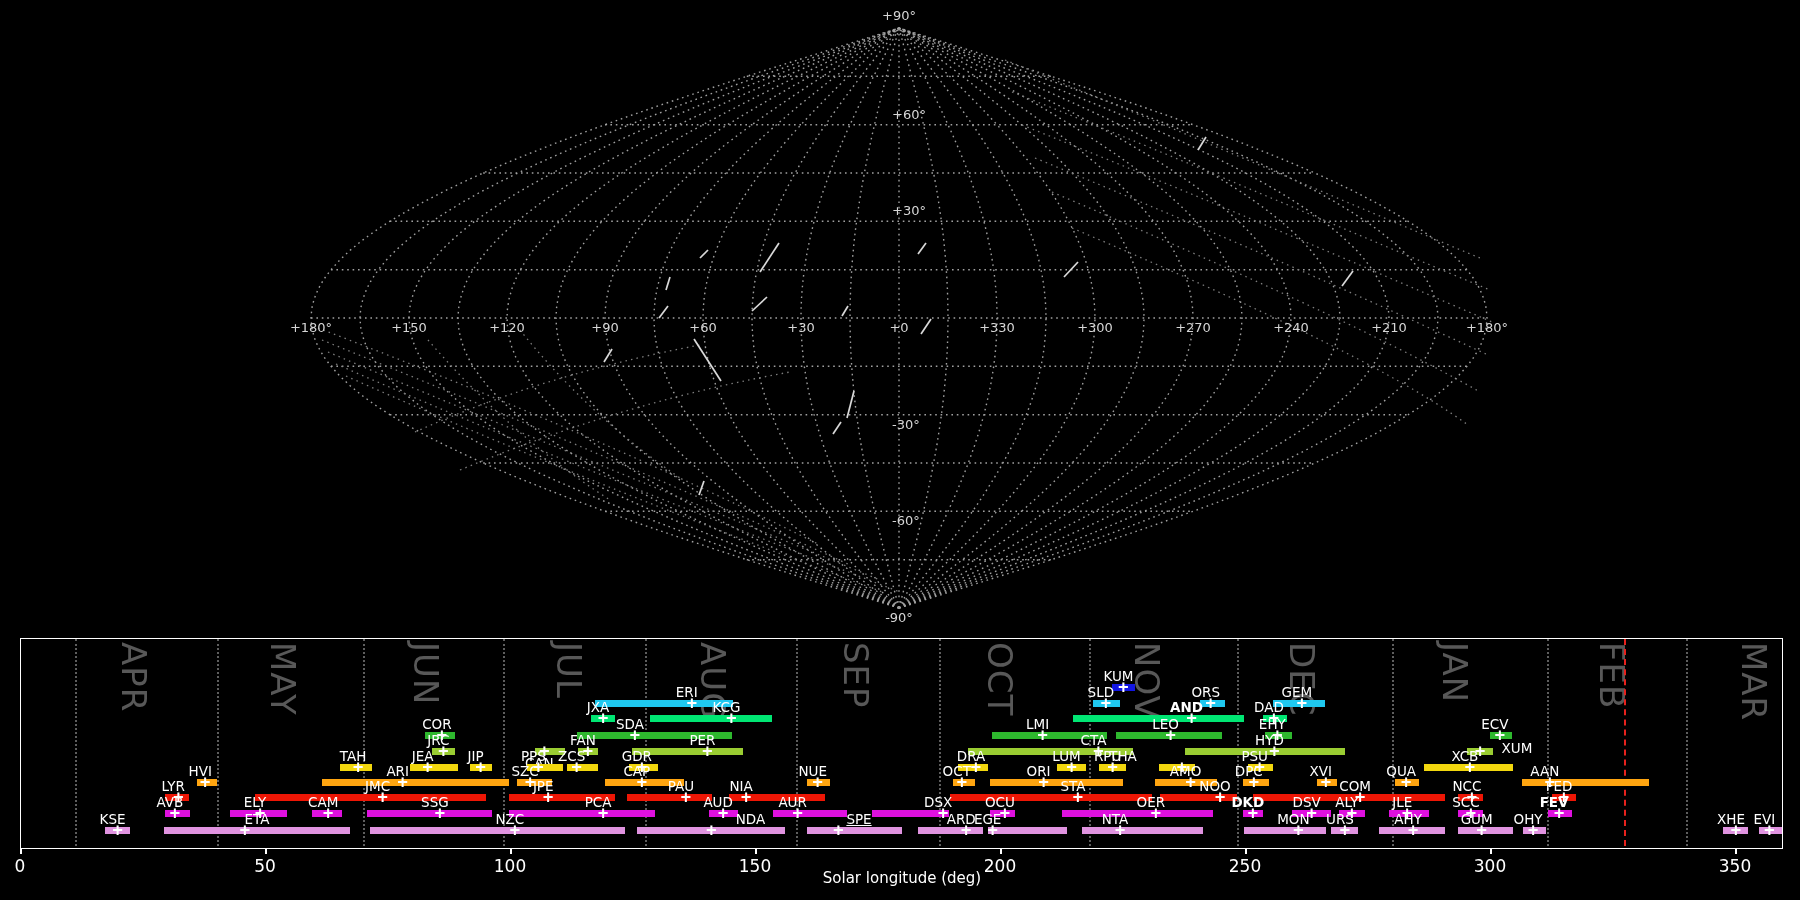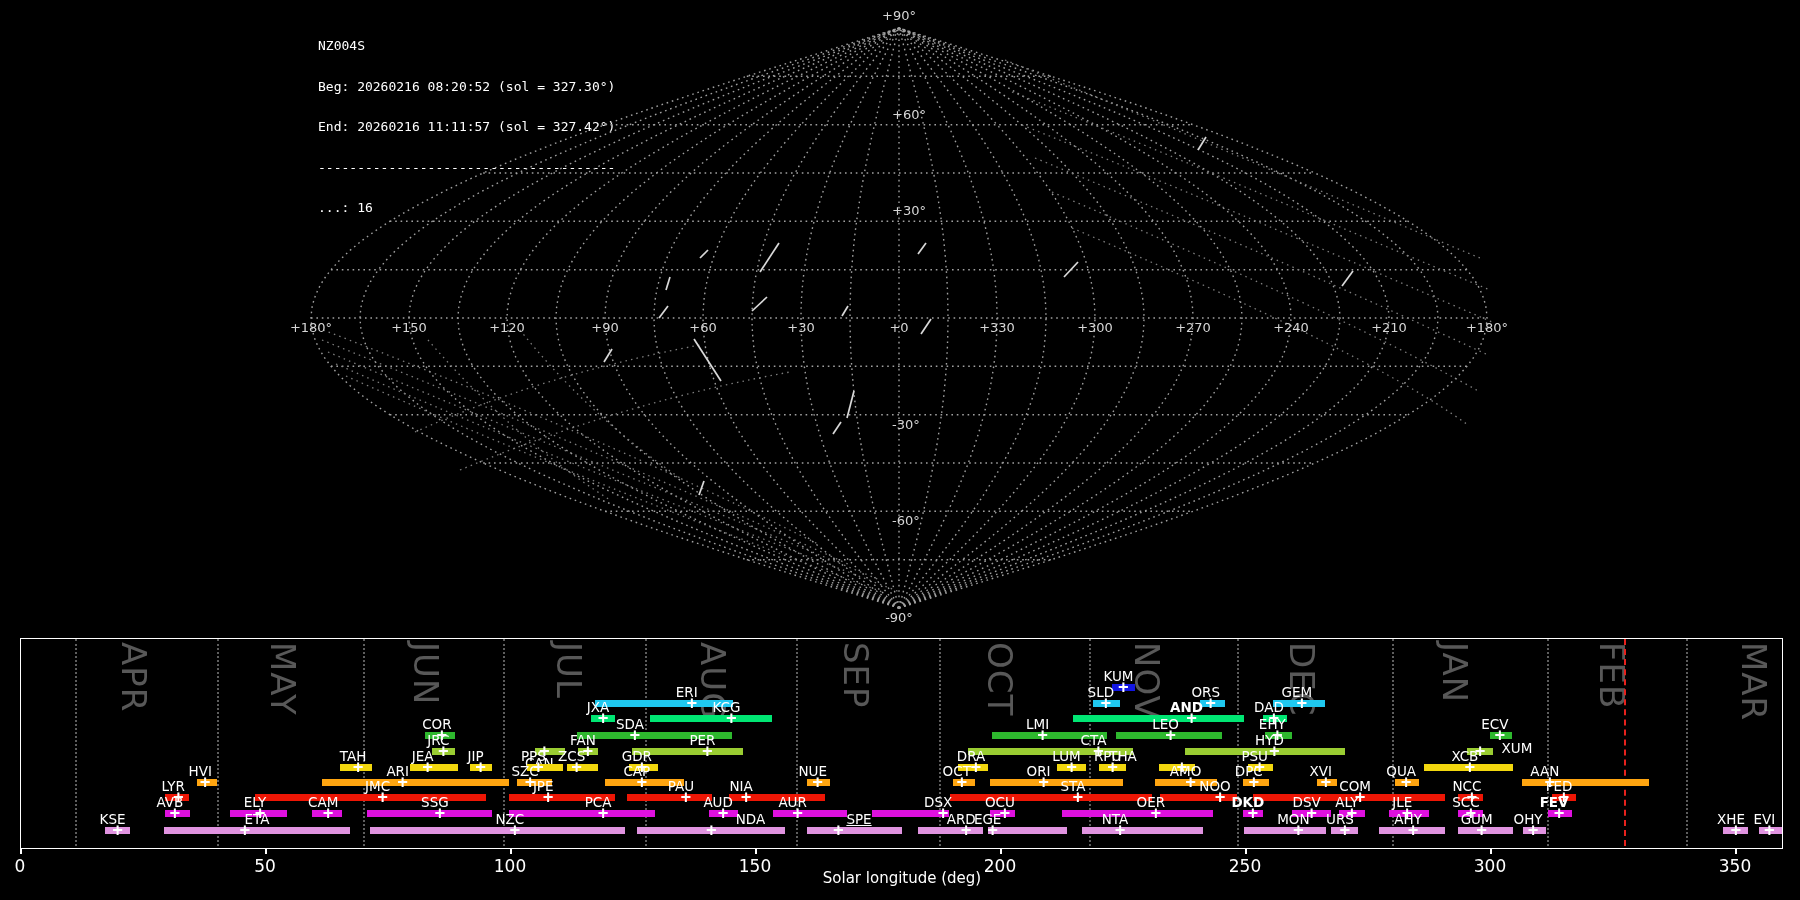--- a/index.html
+++ b/index.html
@@ -20,27 +20,20 @@
   .scode{position:absolute;color:#fff;font-size:13.5px;line-height:14px;
          transform:translateX(-50%);white-space:nowrap;}
   .tick{position:absolute;width:0;height:6px;border-left:2px solid #fff;}
   .ticklabel{position:absolute;color:#fff;font-size:17px;transform:translateX(-50%);}
   .xlabel{position:absolute;color:#fff;font-size:15px;transform:translateX(-50%);}
 </style>
 </head>
 <body>
 
 <div id="screen">
-  <div id="header">
-    <div>NZ004S</div>
-    <div>Beg: 20260216 08:20:52 (sol = 327.30°)</div>
-    <div>End: 20260216 11:11:57 (sol = 327.42°)</div>
-    <div>--------------------------------------</div>
-    <div>...: 16</div>
-  </div>
 
   <svg id="skymap" width="1800" height="648">
       <path fill="none" stroke="#a0a0a0" stroke-width="1.4" stroke-dasharray="1.6 3.8" d="M899.0,608.0 868.2,598.3 837.5,588.7 807.0,579.0 776.7,569.3 746.8,559.7 717.3,550.0 688.3,540.3 659.8,530.7 632.1,521.0 605.0,511.3 578.8,501.7 553.4,492.0 529.0,482.3 505.6,472.7 483.2,463.0 462.0,453.3 442.0,443.7 423.3,434.0 405.9,424.3 389.8,414.7 375.1,405.0 361.8,395.3 350.1,385.7 339.8,376.0 331.0,366.3 323.8,356.7 318.2,347.0 314.2,337.3 311.8,327.7 311.0,318.0 311.8,308.3 314.2,298.7 318.2,289.0 323.8,279.3 331.0,269.7 339.8,260.0 350.1,250.3 361.8,240.7 375.1,231.0 389.8,221.3 405.9,211.7 423.3,202.0 442.0,192.3 462.0,182.7 483.2,173.0 505.6,163.3 529.0,153.7 553.4,144.0 578.8,134.3 605.0,124.7 632.1,115.0 659.8,105.3 688.3,95.7 717.3,86.0 746.8,76.3 776.7,66.7 807.0,57.0 837.5,47.3 868.2,37.7 899.0,28.0 "></path>
       <path fill="none" stroke="#a0a0a0" stroke-width="1.4" stroke-dasharray="1.6 3.8" d="M899.0,608.0 870.8,598.3 842.7,588.7 814.7,579.0 786.9,569.3 759.5,559.7 732.4,550.0 705.8,540.3 679.8,530.7 654.3,521.0 629.5,511.3 605.4,501.7 582.2,492.0 559.8,482.3 538.3,472.7 517.9,463.0 498.4,453.3 480.1,443.7 462.9,434.0 447.0,424.3 432.2,414.7 418.7,405.0 406.6,395.3 395.8,385.7 386.4,376.0 378.4,366.3 371.8,356.7 366.6,347.0 363.0,337.3 360.7,327.7 360.0,318.0 360.7,308.3 363.0,298.7 366.6,289.0 371.8,279.3 378.4,269.7 386.4,260.0 395.8,250.3 406.6,240.7 418.7,231.0 432.2,221.3 447.0,211.7 462.9,202.0 480.1,192.3 498.4,182.7 517.9,173.0 538.3,163.3 559.8,153.7 582.2,144.0 605.4,134.3 629.5,124.7 654.3,115.0 679.8,105.3 705.8,95.7 732.4,86.0 759.5,76.3 786.9,66.7 814.7,57.0 842.7,47.3 870.8,37.7 899.0,28.0 "></path>
       <path fill="none" stroke="#a0a0a0" stroke-width="1.4" stroke-dasharray="1.6 3.8" d="M899.0,608.0 873.4,598.3 847.8,588.7 822.3,579.0 797.1,569.3 772.2,559.7 747.6,550.0 723.4,540.3 699.7,530.7 676.5,521.0 654.0,511.3 632.1,501.7 611.0,492.0 590.6,482.3 571.1,472.7 552.5,463.0 534.9,453.3 518.2,443.7 502.6,434.0 488.1,424.3 474.6,414.7 462.4,405.0 451.4,395.3 441.5,385.7 433.0,376.0 425.7,366.3 419.7,356.7 415.0,347.0 411.7,337.3 409.7,327.7 409.0,318.0 409.7,308.3 411.7,298.7 415.0,289.0 419.7,279.3 425.7,269.7 433.0,260.0 441.5,250.3 451.4,240.7 462.4,231.0 474.6,221.3 488.1,211.7 502.6,202.0 518.2,192.3 534.9,182.7 552.5,173.0 571.1,163.3 590.6,153.7 611.0,144.0 632.1,134.3 654.0,124.7 676.5,115.0 699.7,105.3 723.4,95.7 747.6,86.0 772.2,76.3 797.1,66.7 822.3,57.0 847.8,47.3 873.4,37.7 899.0,28.0 "></path>
       <path fill="none" stroke="#a0a0a0" stroke-width="1.4" stroke-dasharray="1.6 3.8" d="M899.0,608.0 875.9,598.3 852.9,588.7 830.0,579.0 807.3,569.3 784.9,559.7 762.7,550.0 741.0,540.3 719.6,530.7 698.8,521.0 678.5,511.3 658.8,501.7 639.8,492.0 621.5,482.3 603.9,472.7 587.2,463.0 571.3,453.3 556.3,443.7 542.2,434.0 529.1,424.3 517.1,414.7 506.1,405.0 496.1,395.3 487.3,385.7 479.6,376.0 473.0,366.3 467.6,356.7 463.4,347.0 460.4,337.3 458.6,327.7 458.0,318.0 458.6,308.3 460.4,298.7 463.4,289.0 467.6,279.3 473.0,269.7 479.6,260.0 487.3,250.3 496.1,240.7 506.1,231.0 517.1,221.3 529.1,211.7 542.2,202.0 556.3,192.3 571.3,182.7 587.2,173.0 603.9,163.3 621.5,153.7 639.8,144.0 658.8,134.3 678.5,124.7 698.8,115.0 719.6,105.3 741.0,95.7 762.7,86.0 784.9,76.3 807.3,66.7 830.0,57.0 852.9,47.3 875.9,37.7 899.0,28.0 "></path>
       <path fill="none" stroke="#a0a0a0" stroke-width="1.4" stroke-dasharray="1.6 3.8" d="M899.0,608.0 878.5,598.3 858.0,588.7 837.7,579.0 817.5,569.3 797.5,559.7 777.9,550.0 758.5,540.3 739.6,530.7 721.0,521.0 703.0,511.3 685.5,501.7 668.6,492.0 652.3,482.3 636.7,472.7 621.8,463.0 607.7,453.3 594.4,443.7 581.9,434.0 570.2,424.3 559.5,414.7 549.7,405.0 540.9,395.3 533.0,385.7 526.2,376.0 520.4,366.3 515.6,356.7 511.8,347.0 509.1,337.3 507.5,327.7 507.0,318.0 507.5,308.3 509.1,298.7 511.8,289.0 515.6,279.3 520.4,269.7 526.2,260.0 533.0,250.3 540.9,240.7 549.7,231.0 559.5,221.3 570.2,211.7 581.9,202.0 594.4,192.3 607.7,182.7 621.8,173.0 636.7,163.3 652.3,153.7 668.6,144.0 685.5,134.3 703.0,124.7 721.0,115.0 739.6,105.3 758.5,95.7 777.9,86.0 797.5,76.3 817.5,66.7 837.7,57.0 858.0,47.3 878.5,37.7 899.0,28.0 "></path>
       <path fill="none" stroke="#a0a0a0" stroke-width="1.4" stroke-dasharray="1.6 3.8" d="M899.0,608.0 881.0,598.3 863.1,588.7 845.3,579.0 827.7,569.3 810.2,559.7 793.0,550.0 776.1,540.3 759.5,530.7 743.3,521.0 727.5,511.3 712.2,501.7 697.4,492.0 683.1,482.3 669.5,472.7 656.5,463.0 644.1,453.3 632.4,443.7 621.5,434.0 611.3,424.3 602.0,414.7 593.4,405.0 585.7,395.3 578.8,385.7 572.8,376.0 567.7,366.3 563.5,356.7 560.2,347.0 557.9,337.3 556.5,327.7 556.0,318.0 556.5,308.3 557.9,298.7 560.2,289.0 563.5,279.3 567.7,269.7 572.8,260.0 578.8,250.3 585.7,240.7 593.4,231.0 602.0,221.3 611.3,211.7 621.5,202.0 632.4,192.3 644.1,182.7 656.5,173.0 669.5,163.3 683.1,153.7 697.4,144.0 712.2,134.3 727.5,124.7 743.3,115.0 759.5,105.3 776.1,95.7 793.0,86.0 810.2,76.3 827.7,66.7 845.3,57.0 863.1,47.3 881.0,37.7 899.0,28.0 "></path>
       <path fill="none" stroke="#a0a0a0" stroke-width="1.4" stroke-dasharray="1.6 3.8" d="M899.0,608.0 883.6,598.3 868.3,588.7 853.0,579.0 837.9,569.3 822.9,559.7 808.1,550.0 793.6,540.3 779.4,530.7 765.5,521.0 752.0,511.3 738.9,501.7 726.2,492.0 714.0,482.3 702.3,472.7 691.1,463.0 680.5,453.3 670.5,443.7 661.1,434.0 652.4,424.3 644.4,414.7 637.0,405.0 630.4,395.3 624.5,385.7 619.4,376.0 615.0,366.3 611.4,356.7 608.6,347.0 606.6,337.3 605.4,327.7 605.0,318.0 605.4,308.3 606.6,298.7 608.6,289.0 611.4,279.3 615.0,269.7 619.4,260.0 624.5,250.3 630.4,240.7 637.0,231.0 644.4,221.3 652.4,211.7 661.1,202.0 670.5,192.3 680.5,182.7 691.1,173.0 702.3,163.3 714.0,153.7 726.2,144.0 738.9,134.3 752.0,124.7 765.5,115.0 779.4,105.3 793.6,95.7 808.1,86.0 822.9,76.3 837.9,66.7 853.0,57.0 868.3,47.3 883.6,37.7 899.0,28.0 "></path>
       <path fill="none" stroke="#a0a0a0" stroke-width="1.4" stroke-dasharray="1.6 3.8" d="M899.0,608.0 886.2,598.3 873.4,588.7 860.7,579.0 848.1,569.3 835.6,559.7 823.3,550.0 811.2,540.3 799.3,530.7 787.8,521.0 776.5,511.3 765.6,501.7 755.0,492.0 744.8,482.3 735.1,472.7 725.8,463.0 716.9,453.3 708.6,443.7 700.8,434.0 693.5,424.3 686.8,414.7 680.7,405.0 675.2,395.3 670.3,385.7 666.0,376.0 662.3,366.3 659.4,356.7 657.0,347.0 655.3,337.3 654.3,327.7 654.0,318.0 654.3,308.3 655.3,298.7 657.0,289.0 659.4,279.3 662.3,269.7 666.0,260.0 670.3,250.3 675.2,240.7 680.7,231.0 686.8,221.3 693.5,211.7 700.8,202.0 708.6,192.3 716.9,182.7 725.8,173.0 735.1,163.3 744.8,153.7 755.0,144.0 765.6,134.3 776.5,124.7 787.8,115.0 799.3,105.3 811.2,95.7 823.3,86.0 835.6,76.3 848.1,66.7 860.7,57.0 873.4,47.3 886.2,37.7 899.0,28.0 "></path>

